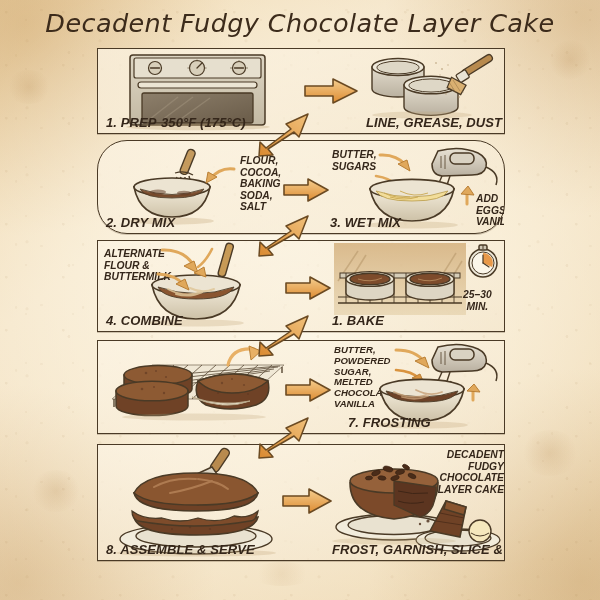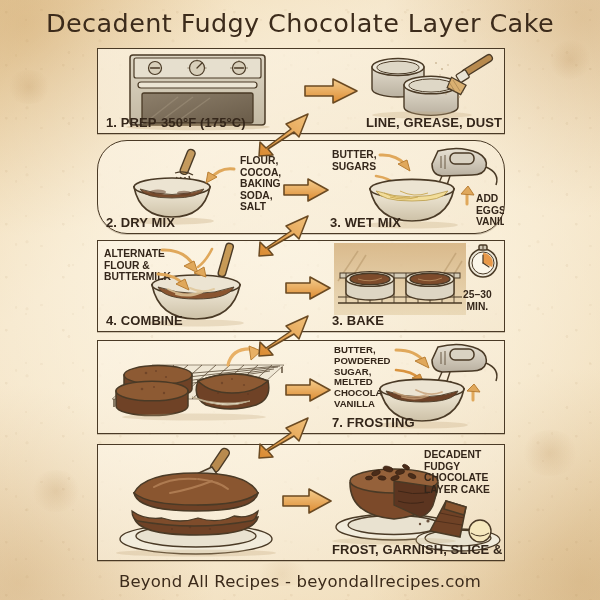--- a/index.html
+++ b/index.html
@@ -11,20 +11,21 @@
   }
   #poster{
     position:relative;width:600px;height:600px;
     background:
       radial-gradient(ellipse 95% 85% at 50% 48%, rgba(255,250,236,0.92) 0%, rgba(250,238,214,0.55) 42%, rgba(236,206,158,0.25) 68%, rgba(208,168,112,0.42) 100%),
       radial-gradient(circle at 4% 4%, rgba(196,152,92,0.50) 0%, rgba(196,152,92,0) 26%),
       radial-gradient(circle at 97% 3%, rgba(190,146,88,0.45) 0%, rgba(190,146,88,0) 24%),
       radial-gradient(circle at 3% 97%, rgba(190,146,88,0.42) 0%, rgba(190,146,88,0) 24%),
       radial-gradient(circle at 97% 97%, rgba(186,142,84,0.45) 0%, rgba(186,142,84,0) 26%),
       linear-gradient(140deg,#f0dcb6 0%,#f7ecd6 30%,#f6ead2 62%,#eedcba 100%);
+    font-style: italic;
   }
   
   #grain{
     position:absolute;inset:0;pointer-events:none;opacity:.5;
     background-image:
       radial-gradient(circle at 11% 23%, rgba(150,110,60,.16) 0 1.1px, transparent 1.6px),
       radial-gradient(circle at 37% 61%, rgba(150,110,60,.13) 0 1.3px, transparent 1.8px),
       radial-gradient(circle at 68% 17%, rgba(150,110,60,.12) 0 1px, transparent 1.5px),
       radial-gradient(circle at 83% 74%, rgba(150,110,60,.14) 0 1.2px, transparent 1.7px),
       radial-gradient(circle at 24% 88%, rgba(150,110,60,.12) 0 1px, transparent 1.5px),
@@ -456,21 +457,21 @@
           <line x1="151" y1="4" x2="151" y2="8" stroke-width="1"></line>
         </g>
         <path d="M151 22 L151 12 A10 10 0 0 1 160 26 Z" fill="#e58f38" opacity=".9"></path>
         <g stroke="#4a3a26" stroke-width="1.2" stroke-linecap="round">
           <line x1="151" y1="22" x2="151" y2="14"></line>
             <line x1="151" y1="22" x2="157" y2="26"></line>
         </g>
       </svg>
       <div class="note" style="left:131px;top:48px;text-align:center;">25–30
 MIN.</div>
-      <div class="cap" style="left:0px;">3. BAKE</div>
+      <div class="cap" style="left:0px;">1. BAKE</div>
     </div>
   </div>
 
   <div class="connector" style="left:258px;top:314px;">
     <svg width="56" height="44" viewBox="0 0 56 44">
       <path d="M50 2 L28 12 L33 17 L8 34 L2 28 L1 42 L15 41 L10 35 L36 20 L41 25 Z" fill="url(#cn1)" stroke="#6b4a22" stroke-width="1.5" stroke-linejoin="round"></path>
     </svg>
   </div>
 
   <div class="row" style="top:340px;height:92px;">
@@ -598,21 +599,21 @@
         </g>
         <ellipse cx="90" cy="84" rx="46" ry="3.6" fill="#c3a97d" opacity=".3"></ellipse>
       </svg>
 
       <svg width="16" height="18" viewBox="0 0 16 18" style="position:absolute;left:133px;top:42px;">
         <path d="M8 17 L8 6" stroke="#e0a85b" stroke-width="3" stroke-linecap="round"></path>
         <path d="M2 8 L9 1 L15 9 Z" fill="#e0a85b" stroke="#b97f35" stroke-width="1"></path>
       </svg>
       <div class="note" style="left:130px;top:58px;margin-left:43px;">GLOSSY
 FINISH</div>
-      <div class="cap" style="left:0px;">7. FROSTING</div>
+      <div class="cap" style="left:16px;">7. FROSTING</div>
     </div>
   </div>
 
   <div class="connector" style="left:258px;top:416px;">
     <svg width="56" height="44" viewBox="0 0 56 44">
       <path d="M50 2 L28 12 L33 17 L8 34 L2 28 L1 42 L15 41 L10 35 L36 20 L41 25 Z" fill="url(#cn1)" stroke="#6b4a22" stroke-width="1.5" stroke-linejoin="round"></path>
     </svg>
   </div>
 
   <div class="row" style="top:444px;height:115px;">
@@ -655,20 +656,21 @@
         <g stroke="#4a3a26" stroke-width="1.5">
           <path d="M36 48 q10 -20 62 -20 q52 0 62 20 q-14 12 -62 12 q-48 0 -62 -12 Z" fill="#8a5630"></path>
         </g>
         <g stroke="#b8855a" stroke-width="2" fill="none" opacity=".8" stroke-linecap="round">
           <path d="M56 42 q18 -10 42 -8"></path>
             <path d="M72 48 q22 -4 42 -12"></path>
           <path d="M100 34 q20 2 30 10"></path>
         </g>
         <ellipse cx="98" cy="108" rx="80" ry="3.6" fill="#c3a97d" opacity=".3"></ellipse>
       </svg>
+      <div class="cap" style="left:8px;">8. ASSEMBLE &amp; SERVE</div>
     </div>
 
     <div class="arrow" style="left:183px;top:42px;">
       <svg width="52" height="28" viewBox="0 0 52 28">
         <path d="M2 9 H28 V2 L50 14 L28 26 V19 H2 Z" fill="url(#ar2)" stroke="#6b4a22" stroke-width="1.6" stroke-linejoin="round"></path>
       </svg>
     </div>
 
     <div class="half" style="left:234px;width:172px;">
       <svg width="172" height="115" viewBox="0 0 172 115">
@@ -719,21 +721,20 @@
           <path d="M104 76 L130 80"></path>
             <path d="M108 68 L132 73"></path>
         </g>
 
         <g stroke="#4a3a26" stroke-width="1.4">
           <circle cx="148" cy="86" r="11" fill="#f5e8bd"></circle>
           <path d="M139 88 q9 6 18 0" fill="none" stroke-width="1"></path>
         </g>
         <ellipse cx="62" cy="96" rx="62" ry="3.4" fill="#c3a97d" opacity=".26"></ellipse>
       </svg>
-      <div class="note" style="left:92px;top:4px;text-align:left;">DECADENT FUDGY
+      <div class="note" style="left:92px;top:4px;text-align:right;">DECADENT FUDGY
 CHOCOLATE
 LAYER CAKE</div>
       <div class="cap" style="left:0px;">FROST, GARNISH, SLICE &amp; ENJOY!</div>
     </div>
   </div>
 
-  <div class="footer">Beyond All Recipes - beyondallrecipes.com</div>
 </div>
 
 </body></html>

